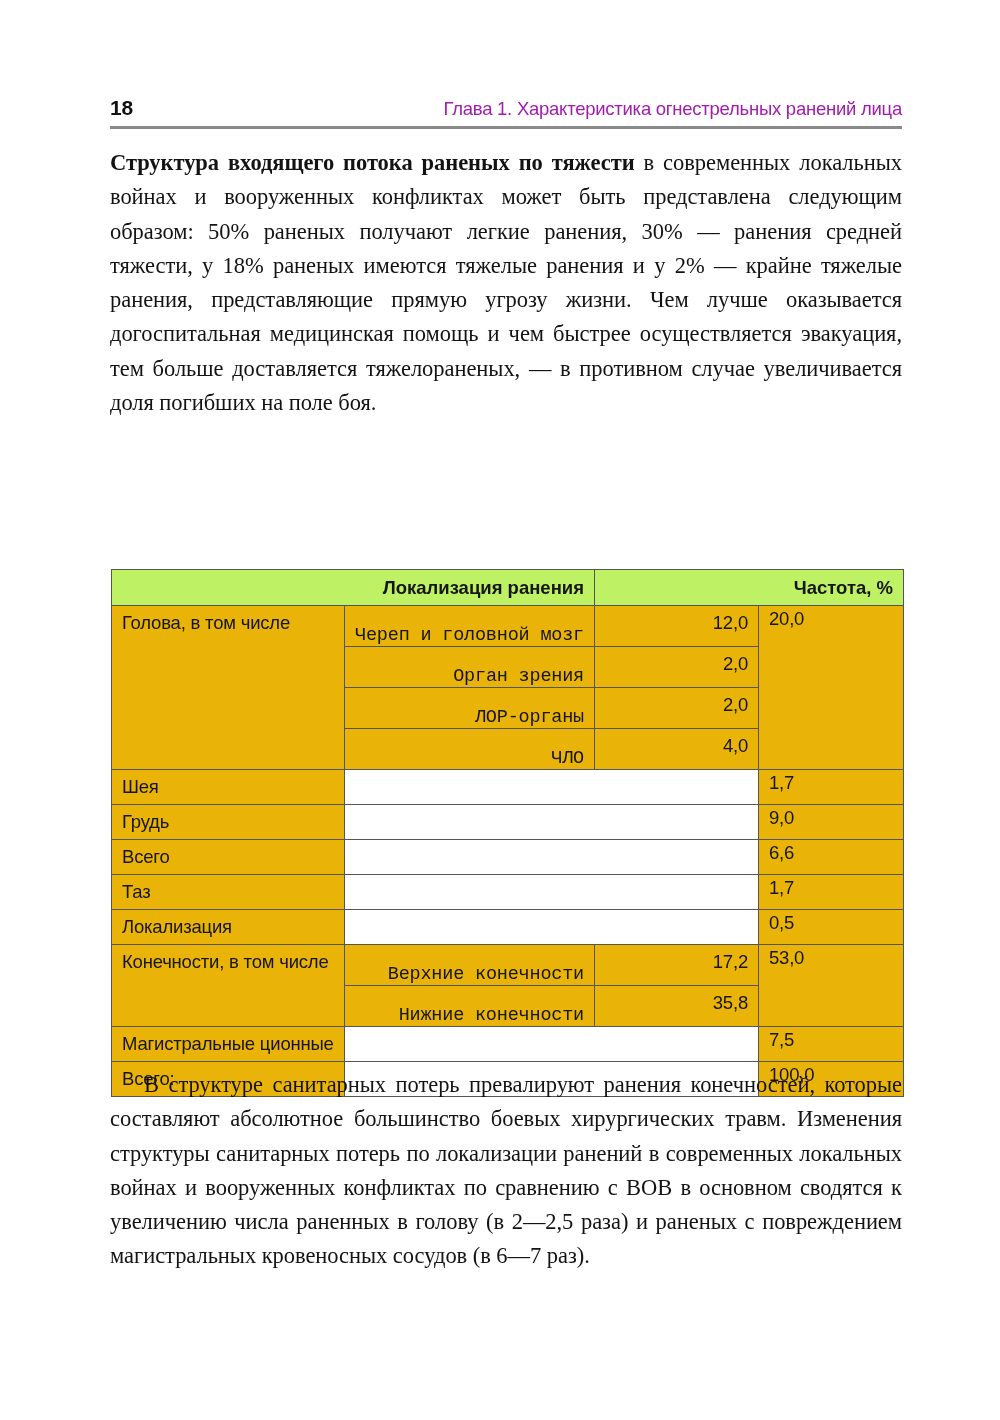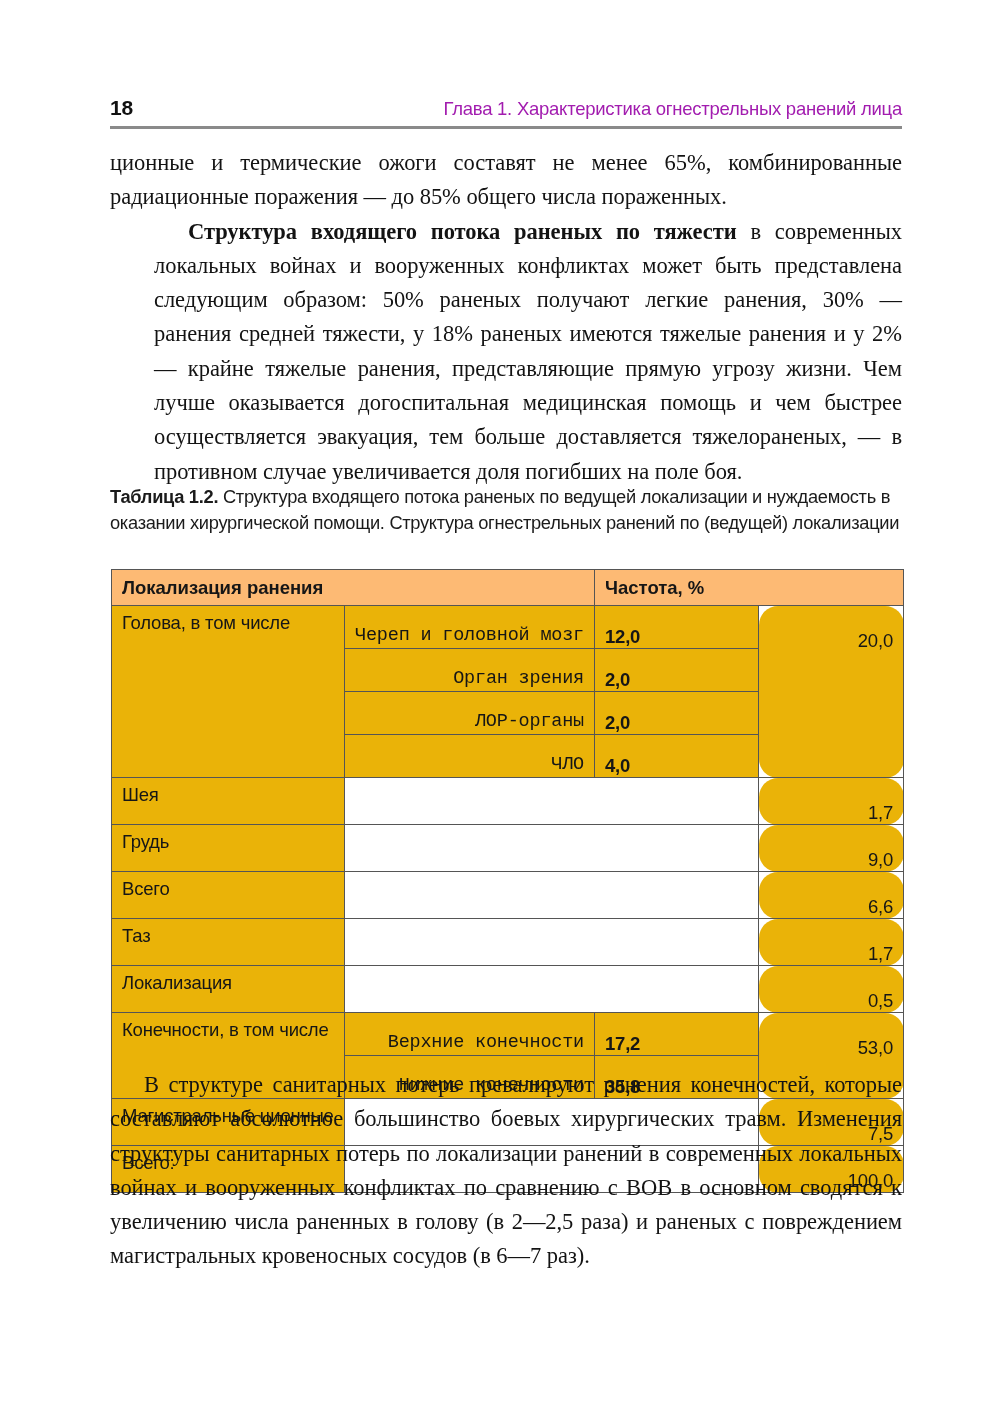--- a/index.html
+++ b/index.html
@@ -111,72 +111,66 @@
   .data-table th,
   .data-table td {
     border: 1px solid #555;
     padding: 0 10px;
     vertical-align: top;
     background: #eab308;
     height: 35px;
     box-sizing: border-box;
   }
   .data-table thead th {
-    background: #fdba74;
+    background: #bef264;
     font-weight: bold;
-    text-align: left;
+    text-align: right;
     height: 36px;
     vertical-align: middle;
     letter-spacing: 0px;
   }
   .data-table td.lead {
     text-align: left;
     padding-top: 6px;
   }
   .data-table td.sub {
     text-align: right;
     padding-top: 19px;
     font-family: Liberation Mono, monospace;
   }
   .data-table td.num {
+    text-align: right;
+    padding-top: 6px;
+  }
+  .data-table td.total {
     text-align: left;
-    padding-top: 20px;
-    font-weight: bold;
-  }
-  .data-table td.total {
-    text-align: right;
-    padding-top: 24px;
-    border-radius: 19px;
+    padding-top: 2px;
   }
   .data-table td.blank { background: #fff; }
 
   .col-a { width: 233px; }
   .col-b { width: 250px; }
   .col-c { width: 164px; }
   .col-d { width: 145px; }
 </style>
 </head>
 <body>
 
 <div class="page">
 
   <div class="running-head">
     <span class="folio">18</span>
     <span class="chapter-title">Глава 1. Характеристика огнестрельных ранений лица</span>
   </div>
   <div class="head-rule"></div>
 
   <div class="body-block" id="para-top">
-    <p class="para">ционные и термические ожоги составят не менее 65%, комбинированные радиационные поражения — до 85% общего числа пораженных.</p>
     <p class="para"><span class="bold">Структура входящего потока раненых по тяжести</span><span> в современных локальных войнах и вооруженных конфликтах может быть представлена следующим образом: 50% раненых получают легкие ранения, 30% — ранения средней тяжести, у 18% раненых имеются тяжелые ранения и у 2% — крайне тяжелые ранения, представляющие прямую угрозу жизни. Чем лучше оказывается догоспитальная медицинская помощь и чем быстрее осуществляется эвакуация, тем больше доставляется тяжелораненых, — в противном случае увеличивается доля погибших на поле боя.</span></p>
   </div>
 
-  <div class="table-caption">
-    <span class="cap-label">Таблица 1.2.</span><span> Структура входящего потока раненых по ведущей локализации и нуждаемость в оказании хирургической помощи. Структура огнестрельных ранений по (ведущей) локализации</span>
-  </div>
 
   <table class="data-table">
     <colgroup>
       <col class="col-a">
         <col class="col-b">
         <col class="col-c">
         <col class="col-d">
     </colgroup>
     <thead>
       <tr>

